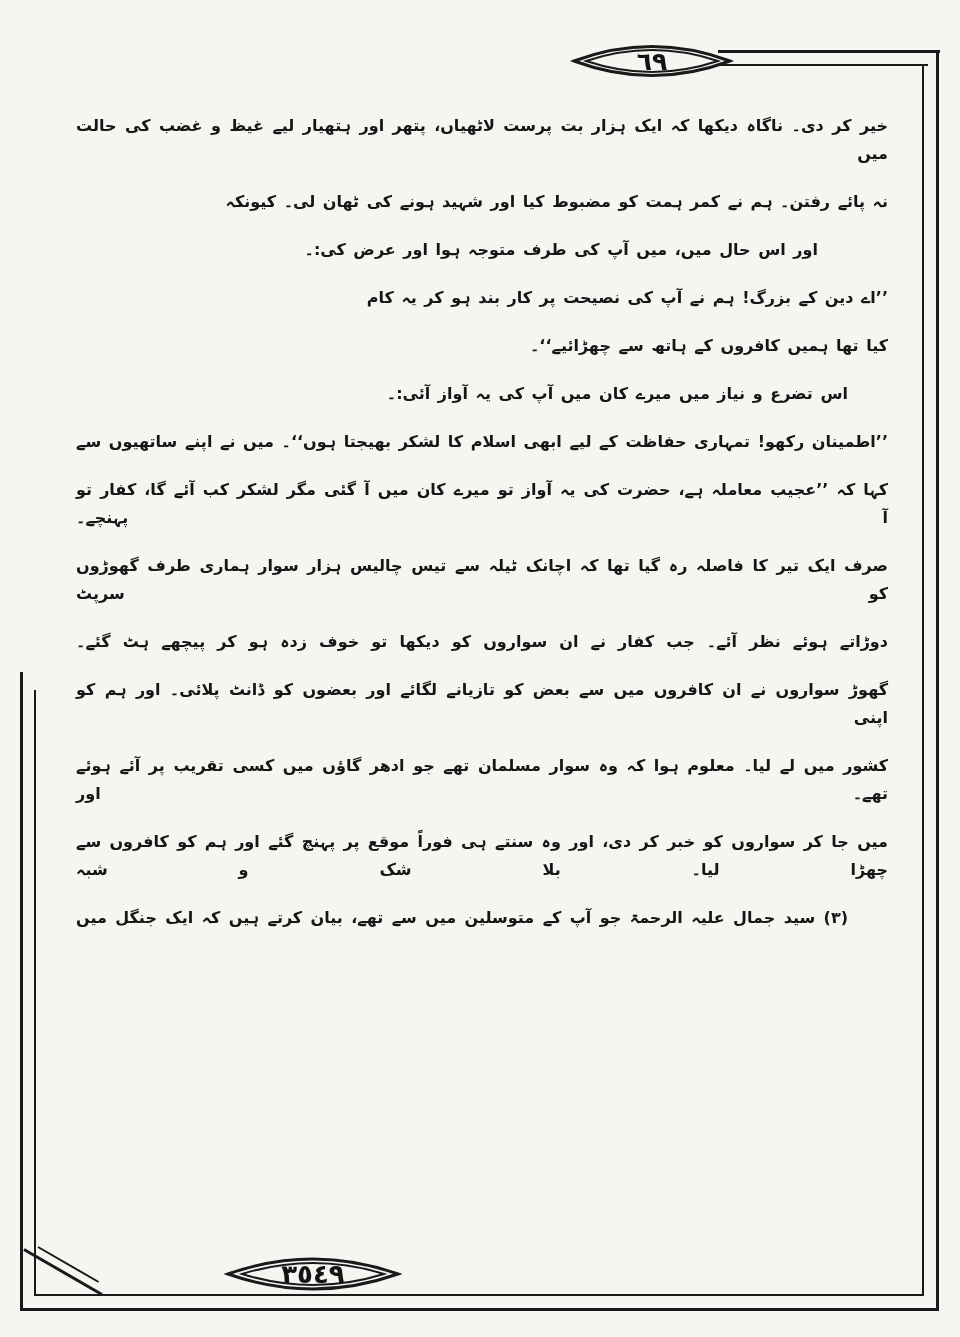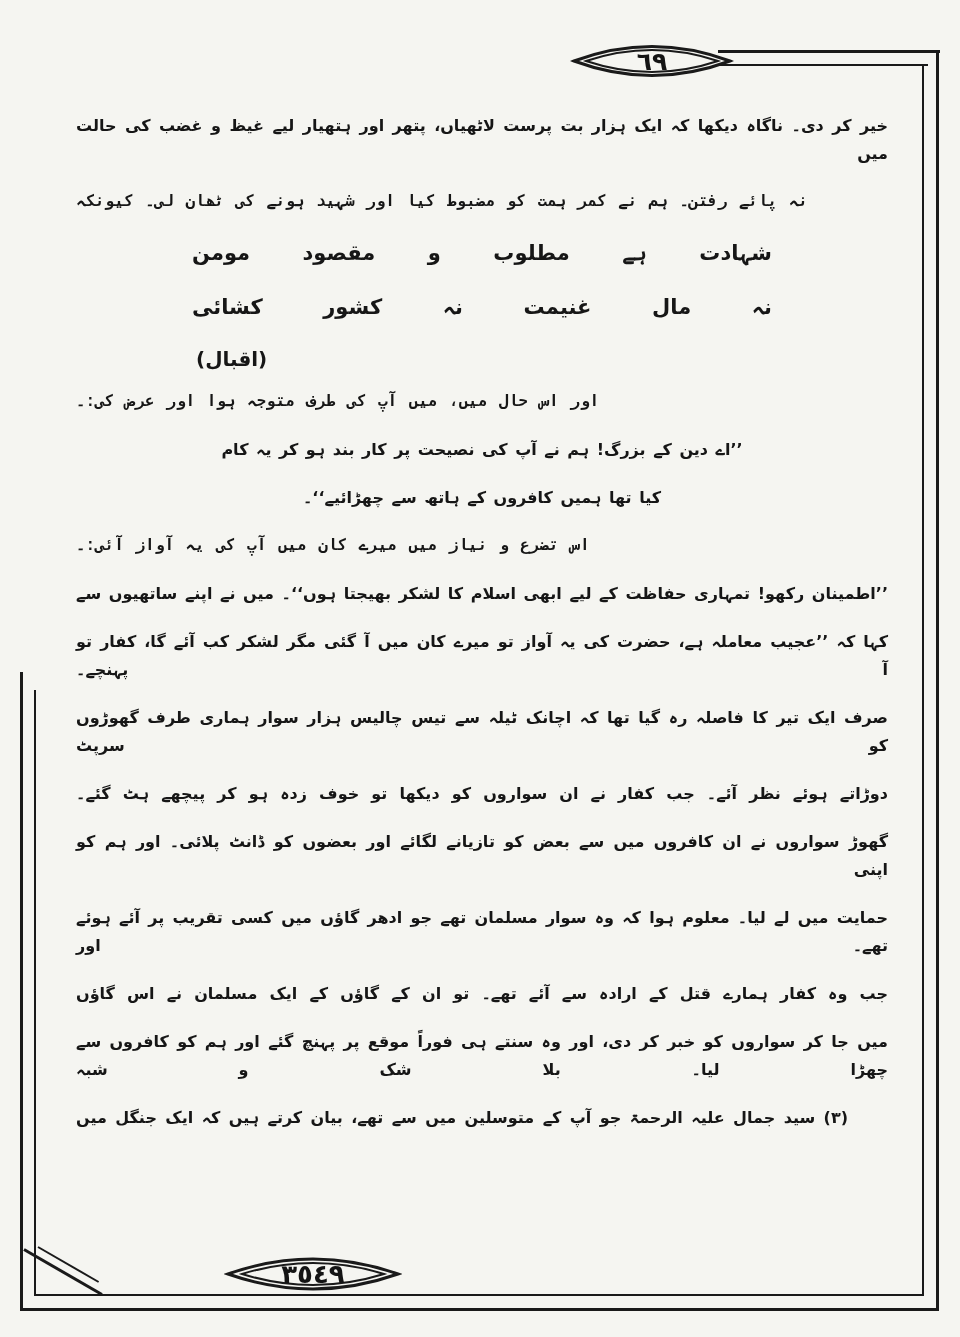--- a/index.html
+++ b/index.html
@@ -36,22 +36,22 @@
     color: #161616;
     font-weight: bold;
   }
   .line {
     font-size: 16px;
     line-height: 28px;
     margin-bottom: 20px;
     word-spacing: 2px;
   }
   .just   { text-align: justify; text-align-last: justify; }
-  .start  { text-align: left; font-family: Liberation Mono, monospace; }
-  .center { text-align: center; }
+  .start  { text-align: right; }
+  .center { }
   .indent    { text-indent: 70px; }
   .indent-sm { text-indent: 40px; }
 
   .poem {
     width: 580px;
     margin: 8px auto 6px auto;
   }
   .verse {
     font-size: 21px;
     line-height: 34px;
@@ -91,33 +91,27 @@
   <path d="M4 32 Q 89 2 174 32 Q 89 62 4 32 Z" fill="#f5f5f1" stroke="#1a1a1a" stroke-width="3"></path>
   <path d="M18 32 Q 89 10 160 32 Q 89 54 18 32 Z" fill="none" stroke="#1a1a1a" stroke-width="2"></path>
   <text x="89" y="41" text-anchor="middle" font-size="26">٣٥٤٩</text>
 </svg>
 
 <div class="content">
 
   <div class="line just">خیر کر دی۔ ناگاہ دیکھا کہ ایک ہزار بت پرست لاٹھیاں، پتھر اور ہتھیار لیے غیظ و غضب کی حالت میں</div>
   <div class="line start">نہ پائے رفتن۔ ہم نے کمر ہمت کو مضبوط کیا اور شہید ہونے کی ٹھان لی۔ کیونکہ</div>
 
-  <div class="poem">
-    <div class="verse">شہادت ہے مطلوب و مقصود مومن</div>
-    <div class="verse">نہ مال غنیمت نہ کشور کشائی</div>
-    <div class="attr">(اقبال)</div>
-  </div>
 
   <div class="line start indent">اور اس حال میں، میں آپ کی طرف متوجہ ہوا اور عرض کی:۔</div>
   <div class="line center">’’اے دین کے بزرگ! ہم نے آپ کی نصیحت پر کار بند ہو کر یہ کام</div>
   <div class="line center">کیا تھا ہمیں کافروں کے ہاتھ سے چھڑائیے‘‘۔</div>
   <div class="line start indent-sm">اس تضرع و نیاز میں میرے کان میں آپ کی یہ آواز آئی:۔</div>
   <div class="line just">’’اطمینان رکھو! تمہاری حفاظت کے لیے ابھی اسلام کا لشکر بھیجتا ہوں‘‘۔ میں نے اپنے ساتھیوں سے</div>
   <div class="line just">کہا کہ ’’عجیب معاملہ ہے، حضرت کی یہ آواز تو میرے کان میں آ گئی مگر لشکر کب آئے گا، کفار تو آ پہنچے۔</div>
   <div class="line just">صرف ایک تیر کا فاصلہ رہ گیا تھا کہ اچانک ٹیلہ سے تیس چالیس ہزار سوار ہماری طرف گھوڑوں کو سرپٹ</div>
   <div class="line just">دوڑاتے ہوئے نظر آئے۔ جب کفار نے ان سواروں کو دیکھا تو خوف زدہ ہو کر پیچھے ہٹ گئے۔</div>
   <div class="line just">گھوڑ سواروں نے ان کافروں میں سے بعض کو تازیانے لگائے اور بعضوں کو ڈانٹ پلائی۔ اور ہم کو اپنی</div>
-  <div class="line just">حمایت میں لے لیا۔ معلوم ہوا کہ وہ سوار مسلمان تھے جو ادھر گاؤں میں کسی تقریب پر آئے ہوئے تھے۔ اور</div>
-  <div class="line just">جب وہ کفار ہمارے قتل کے ارادہ سے آئے تھے۔ تو ان کے گاؤں کے ایک مسلمان نے اس گاؤں</div>
+  <div class="line just">کشور میں لے لیا۔ معلوم ہوا کہ وہ سوار مسلمان تھے جو ادھر گاؤں میں کسی تقریب پر آئے ہوئے تھے۔ اور</div>
   <div class="line just">میں جا کر سواروں کو خبر کر دی، اور وہ سنتے ہی فوراً موقع پر پہنچ گئے اور ہم کو کافروں سے چھڑا لیا۔ بلا شک و شبہ</div>
   <div class="line just indent-sm">(۳) سید جمال علیہ الرحمۃ جو آپ کے متوسلین میں سے تھے، بیان کرتے ہیں کہ ایک جنگل میں</div>
 
 </div>
 
 </body></html>

